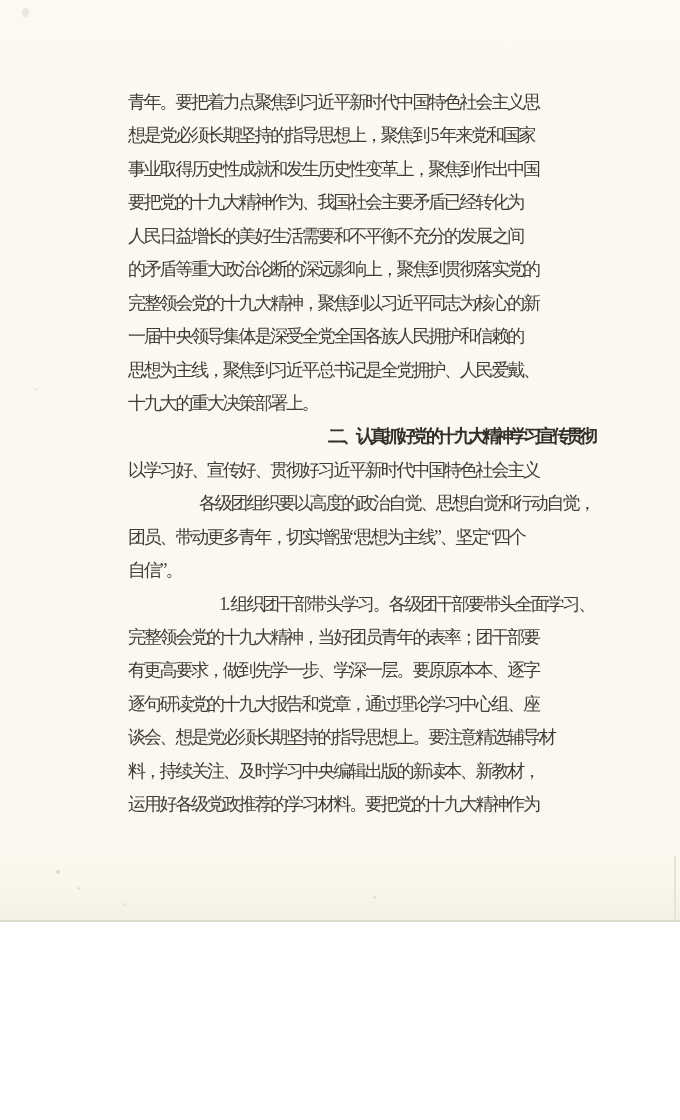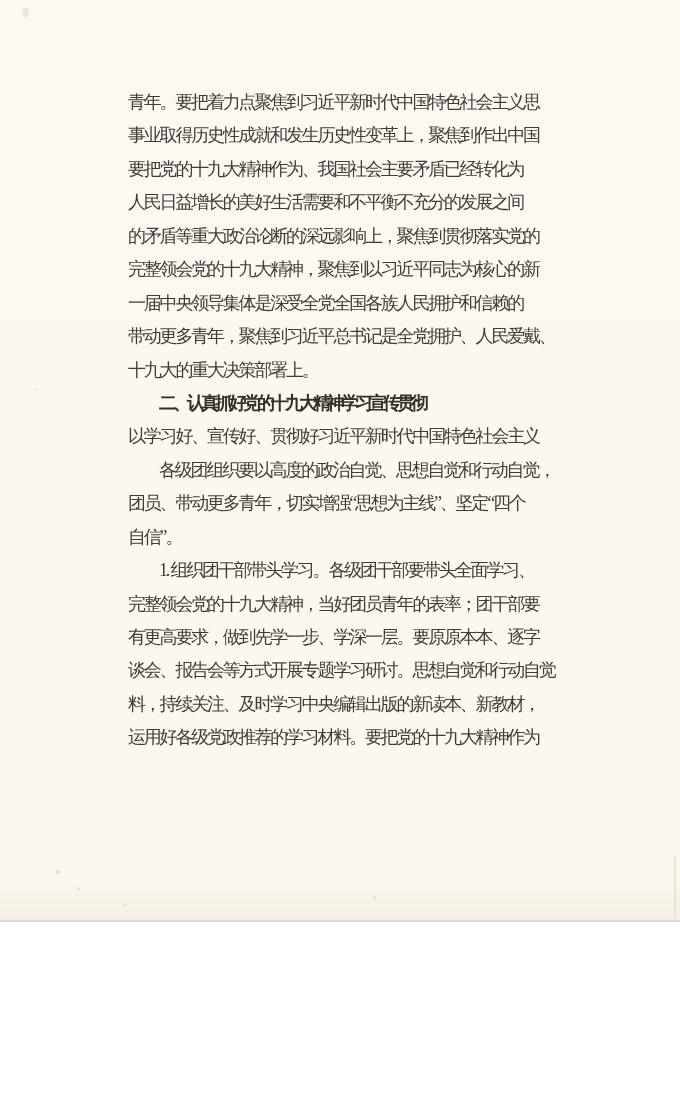--- a/index.html
+++ b/index.html
@@ -51,51 +51,54 @@
     line-height: 33.45px;
     letter-spacing: -2.2px;
   }
   .line {
     height: 33.45px;
     white-space: nowrap;
     overflow: visible;
   }
   .line.indent {
     padding-left: 31px;
+    text-align: right;
   }
   .line.heading {
     font-family: "Liberation Sans", "DejaVu Sans", sans-serif;
     font-weight: 700;
     color: #33302a;
     letter-spacing: -4px;
   }
 </style>
 </head>
 <body>
 
 <div class="paper">
   <div class="text-block">
     <div class="line">青年。要把着力点聚焦到习近平新时代中国特色社会主义思</div>
+    <div class="line">想是党必须长期坚持的指导思想上，聚焦到 5 年来党和国家</div>
     <div class="line">事业取得历史性成就和发生历史性变革上，聚焦到作出中国</div>
     <div class="line">要把党的十九大精神作为、我国社会主要矛盾已经转化为</div>
     <div class="line">人民日益增长的美好生活需要和不平衡不充分的发展之间</div>
     <div class="line">的矛盾等重大政治论断的深远影响上，聚焦到贯彻落实党的</div>
     <div class="line">完整领会党的十九大精神，聚焦到以习近平同志为核心的新</div>
     <div class="line">一届中央领导集体是深受全党全国各族人民拥护和信赖的</div>
-    <div class="line">带动更多青年，聚焦到习近平总书记是全党拥护、人民爱戴、</div>
+    <div class="line">思想为主线，聚焦到习近平总书记是全党拥护、人民爱戴、</div>
     <div class="line">十九大的重大决策部署上。</div>
     <div class="line heading indent">二、认真抓好党的十九大精神学习宣传贯彻</div>
     <div class="line">以学习好、宣传好、贯彻好习近平新时代中国特色社会主义</div>
     <div class="line indent">各级团组织要以高度的政治自觉、思想自觉和行动自觉，</div>
     <div class="line">团员、带动更多青年，切实增强“思想为主线”、坚定“四个</div>
     <div class="line">自信”。</div>
     <div class="line indent">1. 组织团干部带头学习。各级团干部要带头全面学习、</div>
     <div class="line">完整领会党的十九大精神，当好团员青年的表率；团干部要</div>
     <div class="line">有更高要求，做到先学一步、学深一层。要原原本本、逐字</div>
-    <div class="line">谈会、报告会等方式开展专题学习研讨。思想自觉和行动自觉</div>
+    <div class="line">逐句研读党的十九大报告和党章，通过理论学习中心组、座</div>
+    <div class="line">谈会、想是党必须长期坚持的指导思想上。要注意精选辅导材</div>
     <div class="line">料，持续关注、及时学习中央编辑出版的新读本、新教材，</div>
     <div class="line">运用好各级党政推荐的学习材料。要把党的十九大精神作为</div>
   </div>
   <div class="paper-right-edge"></div>
   <div class="speck s1"></div>
   <div class="speck s2"></div>
   <div class="speck s3"></div>
   <div class="speck s4"></div>
   <div class="speck s5"></div>
   <div class="speck s6"></div>

